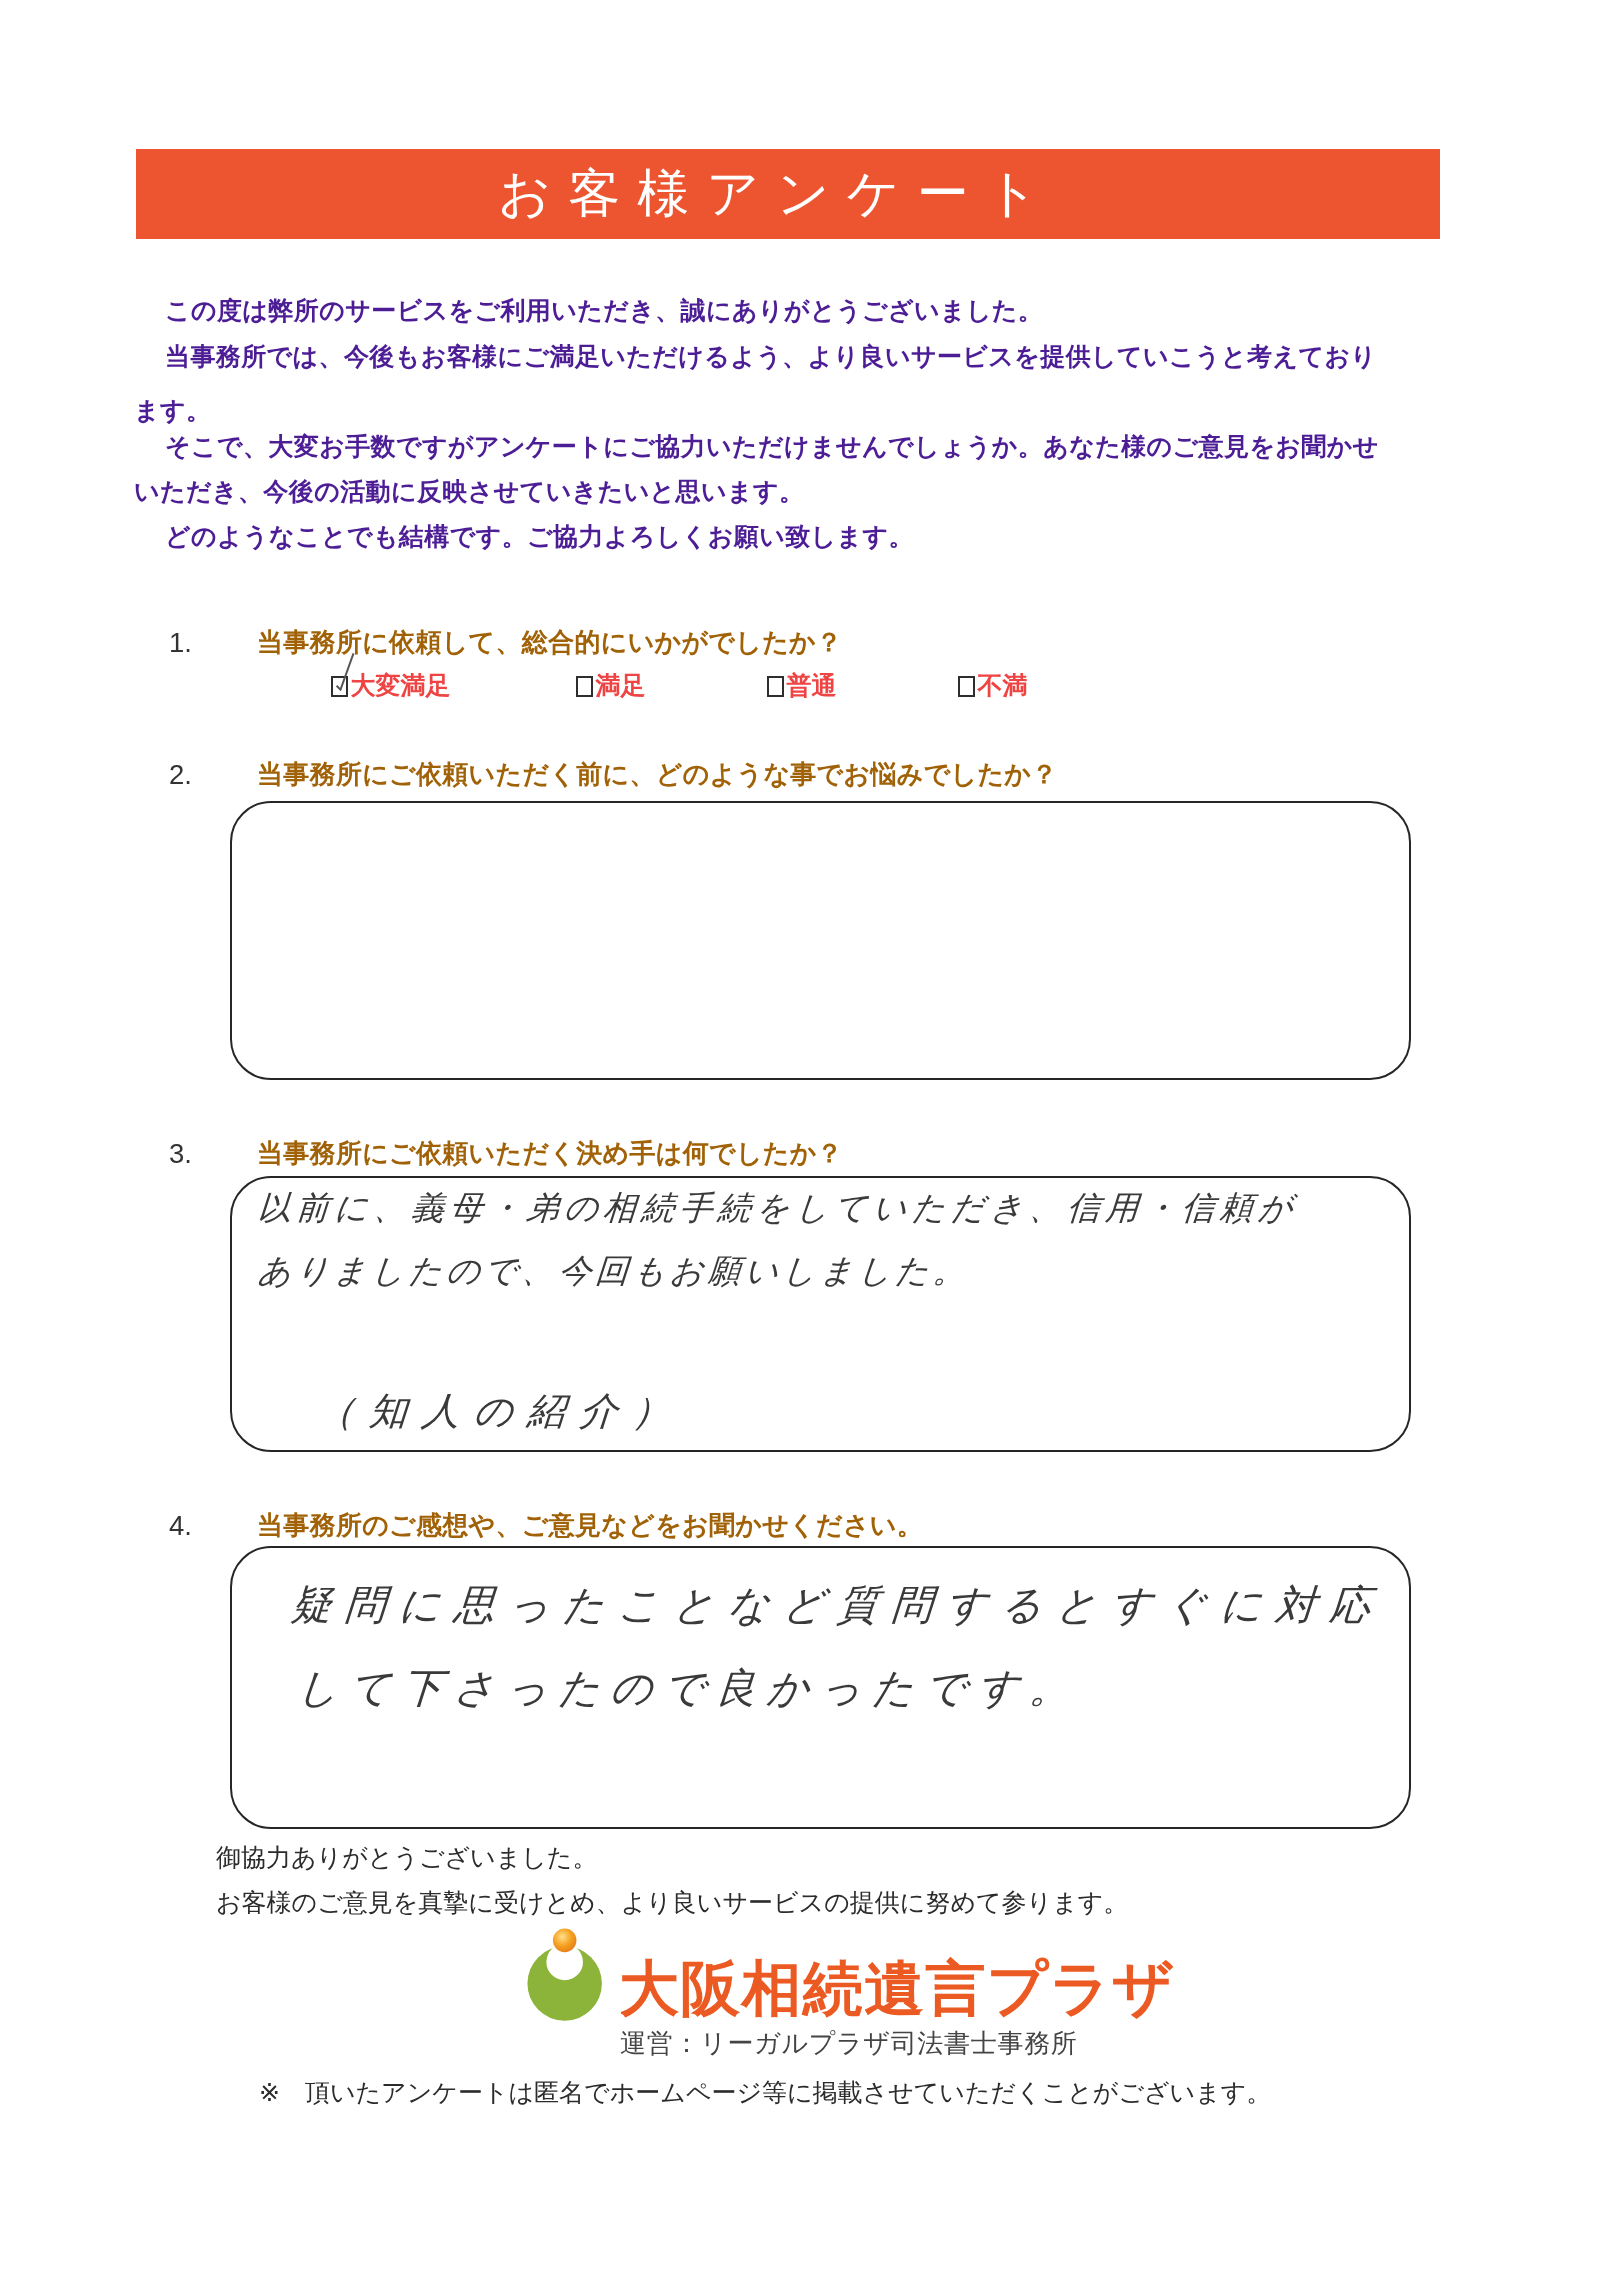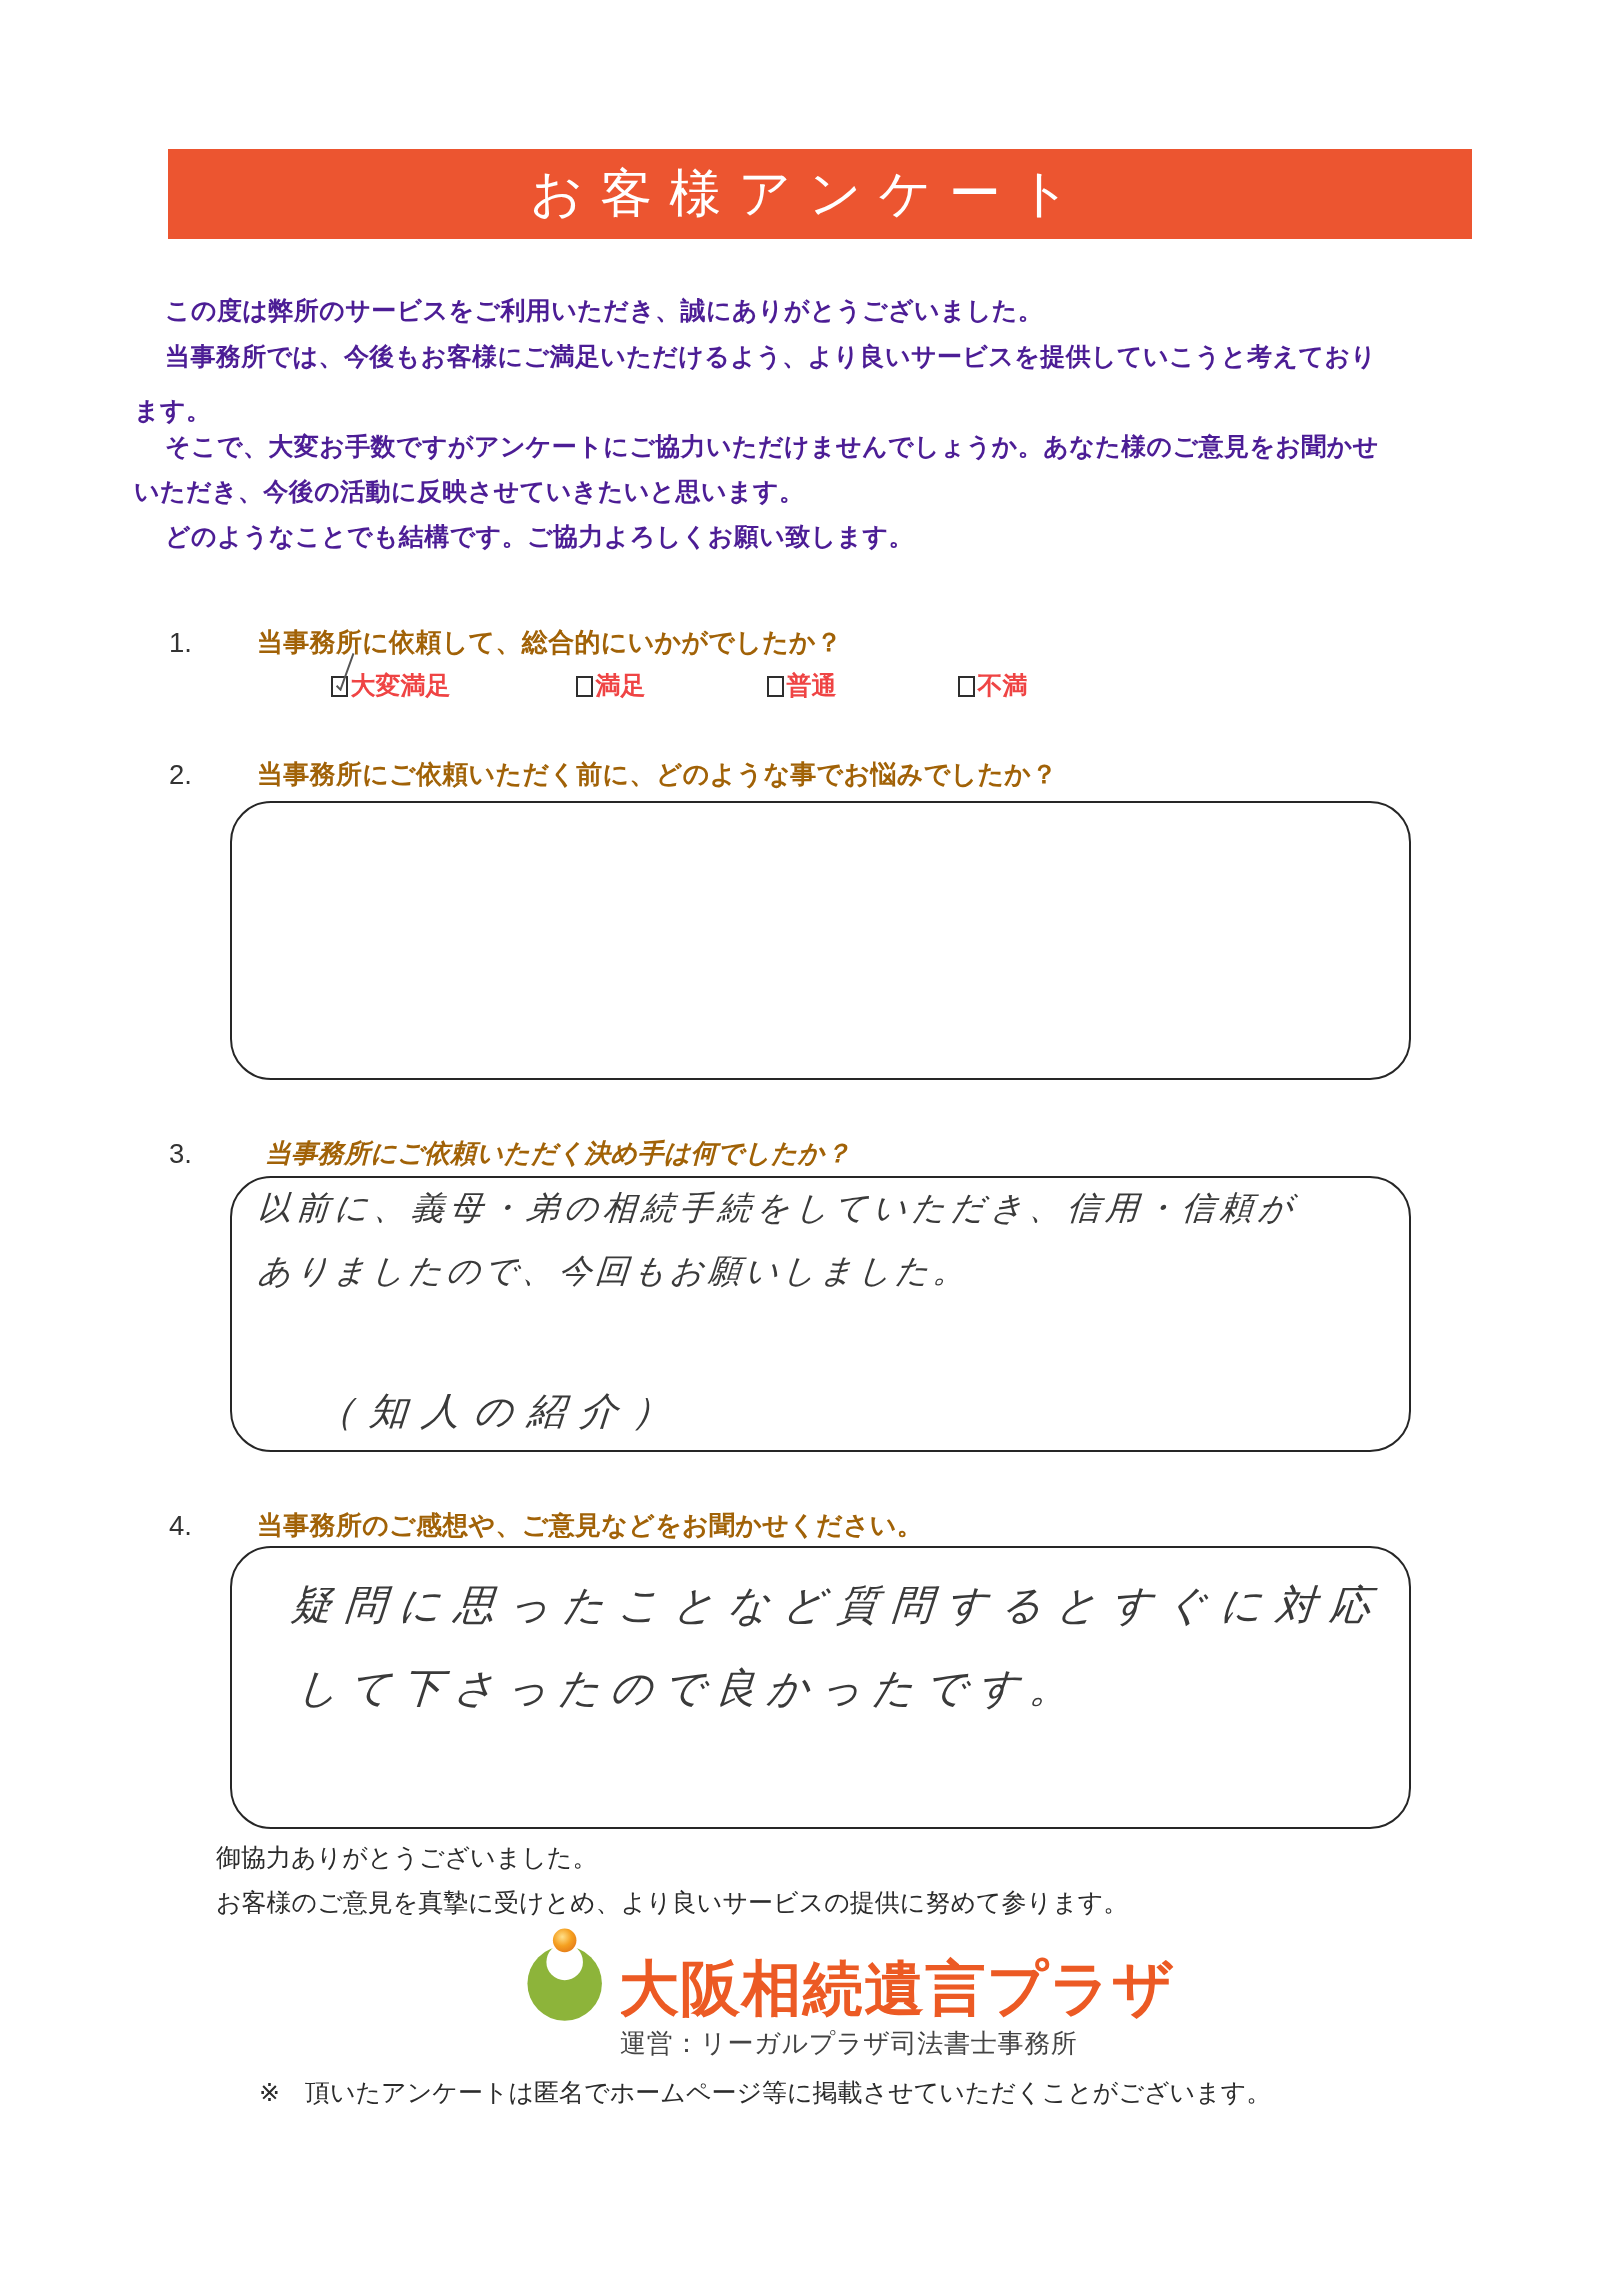--- a/index.html
+++ b/index.html
@@ -1,21 +1,21 @@
 <!DOCTYPE html>
 <html style="font-size:10.5px"><head>
 <meta charset="utf-8">
 <style>
   html, body { margin: 0; padding: 0; background: #ffffff; }
   body {
     width: 1623px; height: 2295px; position: relative; overflow: hidden;
     font-family: "DejaVu Sans", "Liberation Sans", sans-serif;
     color: #2a2a2a;
   }
-  .abs { position: absolute; margin-left: 32px; }
+  .abs { position: absolute; }
 
   
   .header-band {
     left: 136px; top: 149px; width: 1304px; height: 90px;
     background: var(--accent, #ec5530);
     display: flex; align-items: center; justify-content: center;
   }
   .header-title {
     color: #ffffff; font-size: 52px; letter-spacing: 17px;
     font-family: "DejaVu Sans", sans-serif; font-weight: normal;
@@ -124,21 +124,21 @@
 </div>
 
 <div>
   <div class="q-num" style="left:169px; top:758px;">2.</div>
   <div class="q-text" style="left:257px; top:758px;">当事務所にご依頼いただく前に、どのような事でお悩みでしたか？</div>
   <div class="answer-box" style="left:230px; top:801px; width:1181px; height:279px;"></div>
 </div>
 
 <div>
   <div class="q-num" style="left:169px; top:1137px;">3.</div>
-  <div class="q-text" style="left:265px; top:1137px;font-style:italic;">当事務所にご依頼いただく決め手は何でしたか？</div>
+  <div class="q-text" style="left:257px; top:1137px;">当事務所にご依頼いただく決め手は何でしたか？</div>
   <div class="answer-box" style="left:230px; top:1176px; width:1181px; height:276px;">
     <div class="handwriting" style="left:26px; top:7.9px; font-size:33px; letter-spacing:5.2px;">以前に、義母・弟の相続手続をしていただき、信用・信頼が</div>
     <div class="handwriting" style="left:26px; top:71px; font-size:33px; letter-spacing:3.9px;">ありましたので、今回もお願いしました。</div>
     <div class="handwriting" style="left:85px; top:208px; font-size:38px; letter-spacing:14.4px;">（知人の紹介）</div>
   </div>
 </div>
 
 <div>
   <div class="q-num" style="left:169px; top:1509px;">4.</div>
   <div class="q-text" style="left:257px; top:1509px;">当事務所のご感想や、ご意見などをお聞かせください。</div>

